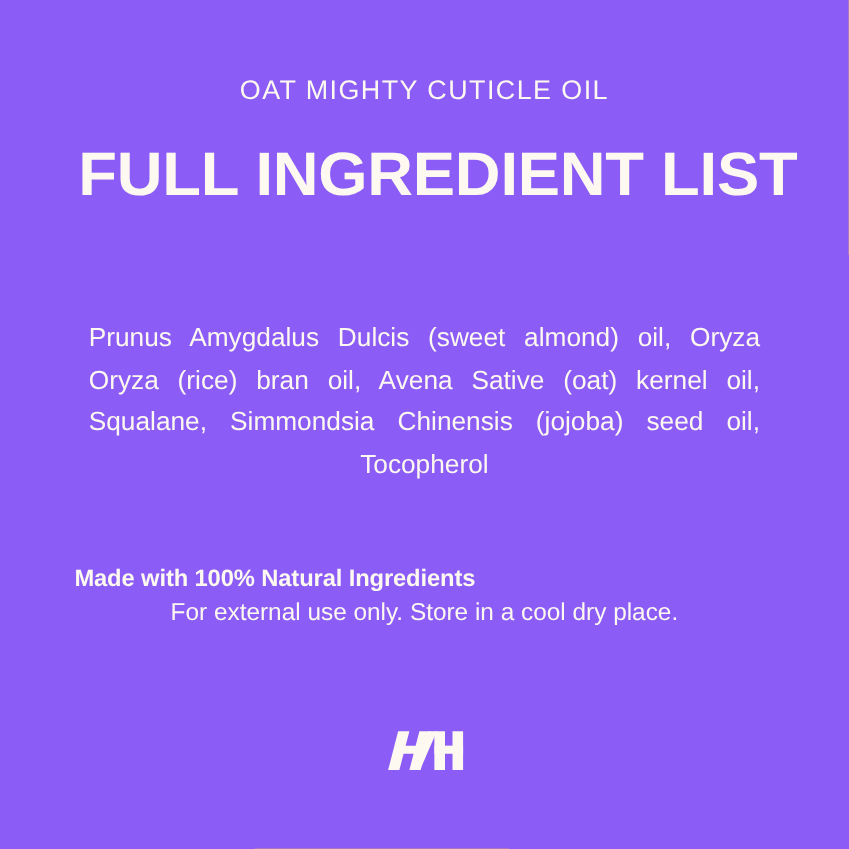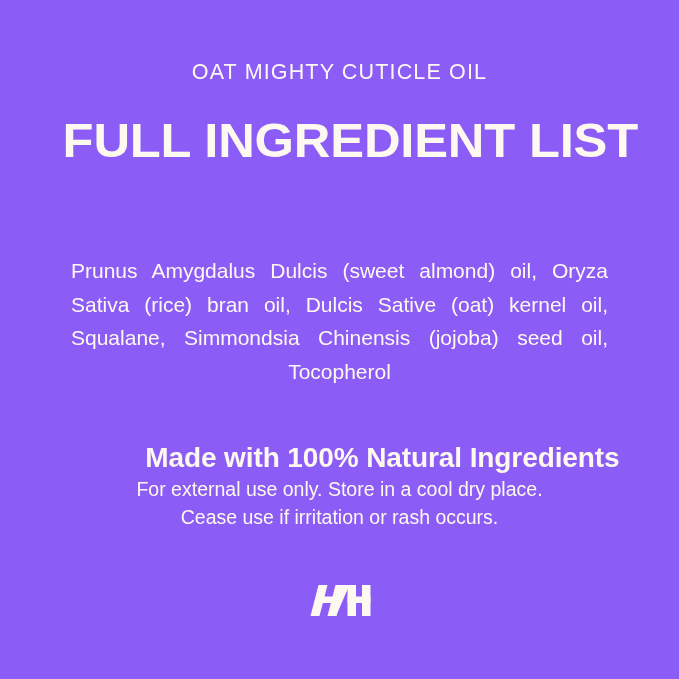--- a/index.html
+++ b/index.html
@@ -70,26 +70,26 @@
   }
 
   .ingredients-body {
     text-align: justify;
     text-align-last: center;
     word-spacing: 0.5px;
   }
 
   
   .claim-line {
-    margin-top: 32px;
+    margin-top: 44px;
     width: 560px;
-    text-align: right;
+    text-align: left;
     color: #FDF8F0;
     font-family: "Liberation Sans", sans-serif;
-    font-size: 28px;
+    font-size: 19px;
     font-weight: 700;
     letter-spacing: -0.1px;
     line-height: 1.2;
     white-space: nowrap;
   }
 
   
   .warning-block {
     width: 520px;
     text-align: center;
@@ -132,28 +132,27 @@
 </head>
 <body>
 
 <div class="label-card">
 
   <div class="product-subtitle">OAT MIGHTY CUTICLE OIL</div>
 
   <h1 class="main-heading">FULL INGREDIENT LIST</h1>
 
   <div class="ingredients-block">
-    <p class="ingredients-body">Prunus Amygdalus Dulcis (sweet almond) oil, Oryza Sativa (rice) bran oil, Dulcis Sative (oat) kernel oil, Squalane, Simmondsia Chinensis (jojoba) seed oil, Tocopherol</p>
+    <p class="ingredients-body">Prunus Amygdalus Dulcis (sweet almond) oil, Oryza Oryza (rice) bran oil, Avena Sative (oat) kernel oil, Squalane, Simmondsia Chinensis (jojoba) seed oil, Tocopherol</p>
   </div>
 
   <div class="claim-line">Made with 100% Natural Ingredients</div>
 
   <div class="warning-block">
     <span class="warning-line">For external use only. Store in a cool dry place.</span>
-    <span class="warning-line">Cease use if irritation or rash occurs.</span>
   </div>
 
   <div class="brand-logo">
     <svg width="62" height="42" viewBox="0 0 62 42" aria-hidden="true">
 
       <polygon points="9.5,7 18.5,7 10.5,38 1.5,38" fill="#FDF8F0"></polygon>
       <polygon points="26.5,7 35.5,7 27.5,38 18.5,38" fill="#FDF8F0"></polygon>
       <polygon points="13.0,18.5 32.0,18.5 30.3,25.0 11.3,25.0" fill="#FDF8F0"></polygon>
 
       <polygon points="34.0,7 40.5,7 27.0,38 20.5,38" fill="#FDF8F0"></polygon>

